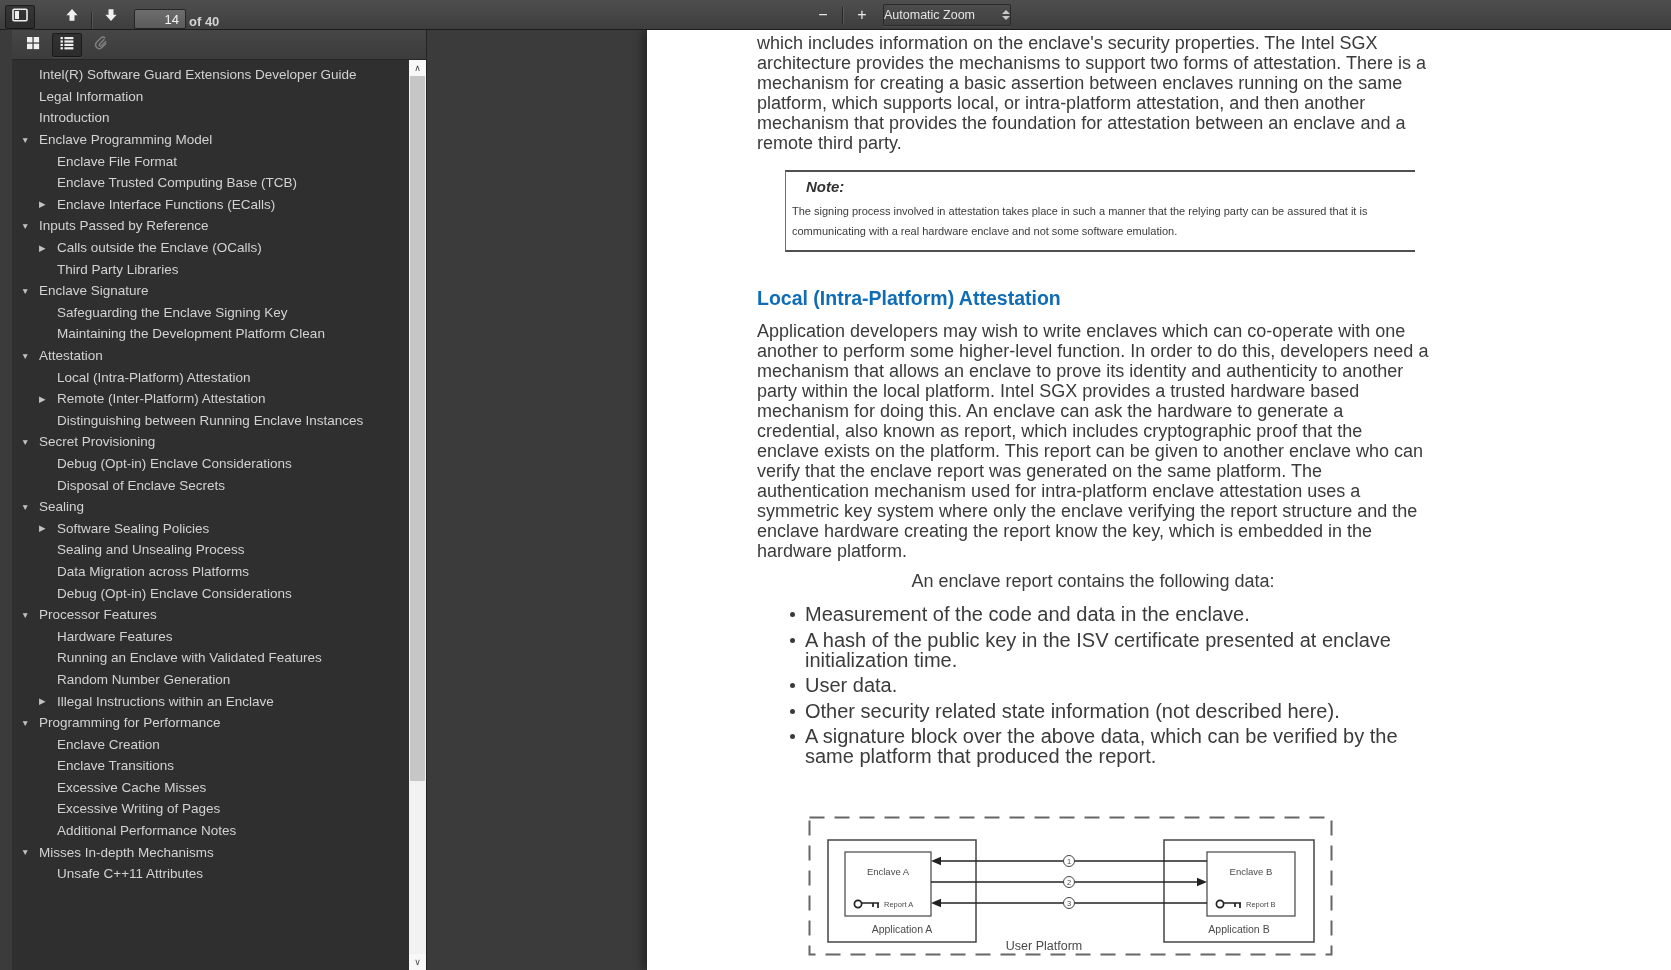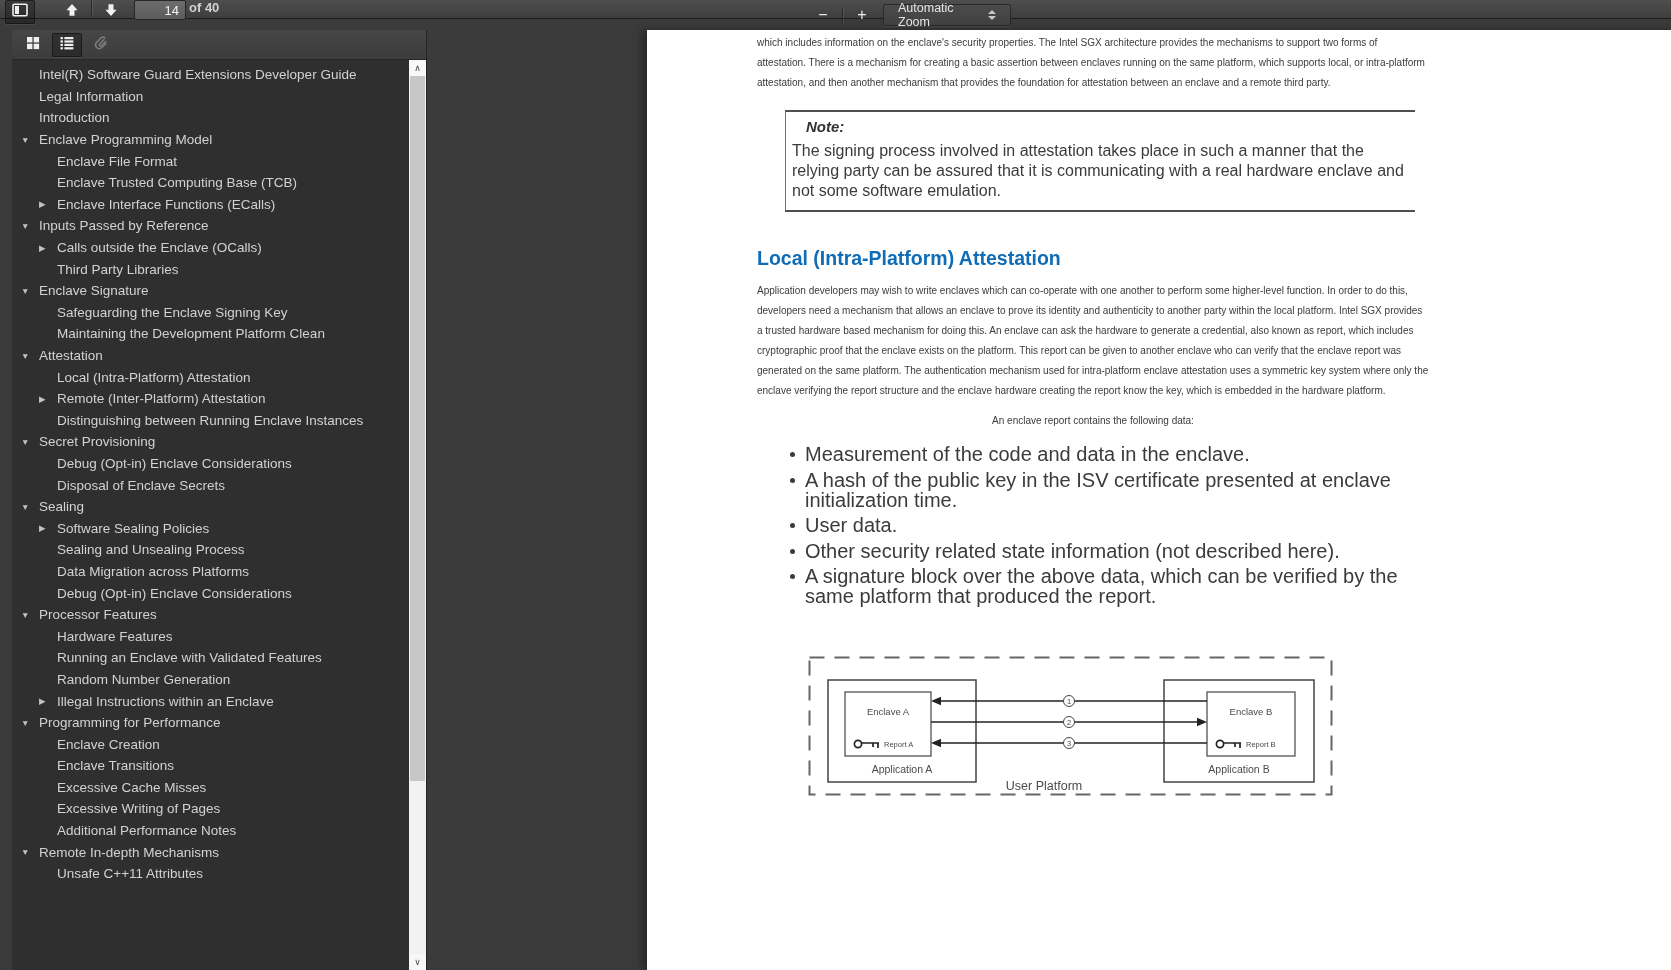--- a/index.html
+++ b/index.html
@@ -1,24 +1,24 @@
 <!DOCTYPE html>
 <html><head>
 <meta charset="utf-8">
 <style>
   * { margin:0; padding:0; box-sizing:border-box; }
   html,body { width:1671px; height:970px; overflow:hidden; background:#3b3b3b;
               font-family:"Liberation Sans", sans-serif; }
 
   
   .toolbar {
-    position:absolute; top:0; left:0; width:1671px; height:19px;
+    position:absolute; top:0; left:0; width:1671px; height:30px;
     background:linear-gradient(#4e4e4e,#3e3e3e);
     border-bottom:1px solid #1c1c1c;
-    display:flex; align-items:flex-start; padding:0 5px; z-index:5;
+    display:flex; align-items:flex-end; padding:0 5px; z-index:5;
   }
   .tb-btn {
     width:30px; height:24px; border-radius:2px; display:flex;
     align-items:center; justify-content:center; cursor:pointer; border:1px solid transparent;
   }
   .tb-btn.toggled {
     background:rgba(0,0,0,.28); border:1px solid rgba(0,0,0,.45);
     box-shadow:0 1px 0 rgba(255,255,255,.07);
   }
   .tb-sep { width:1px; height:17px; background:#282828; box-shadow:1px 0 0 rgba(255,255,255,.10); margin:0 4px; }
@@ -28,21 +28,21 @@
     background:linear-gradient(#6d6d6d,#5b5b5b); border:1px solid #262626; border-radius:2px;
     color:#f4f4f4; font-size:13px; font-family:"Liberation Sans", sans-serif; outline:none;
   }
   .of-label { color:#d2d2d2; font-size:13px; margin-left:0;font-weight:bold; }
 
   .zoom-group { position:absolute; left:808px; top:0; height:30px; display:flex; align-items:center; }
   .zoom-glyph { color:#ececec; font-size:16px; line-height:1; }
   .zoom-select {
     width:128px; height:22px; margin-left:6px; border:1px solid #292929; border-radius:2px;
     background:linear-gradient(#4c4c4c,#404040); display:flex; align-items:center;
-    padding:0 14px; cursor:pointer; position:relative;
+    padding:0 0; cursor:pointer; position:relative;
     box-shadow:0 1px 0 rgba(255,255,255,.07);
   }
   .zoom-select-label { color:#e4e4e4; font-size:12.5px; flex:1; }
   .spinner { display:flex; flex-direction:column; gap:2px; align-items:center; }
   .spin-up   { width:0; height:0; border-left:4px solid transparent; border-right:4px solid transparent; border-bottom:4.5px solid #c9c9c9; }
   .spin-down { width:0; height:0; border-left:4px solid transparent; border-right:4px solid transparent; border-top:4.5px solid #c9c9c9; }
 
   
   .sidebar {
     position:absolute; top:30px; left:12px; width:415px; bottom:0;
@@ -72,27 +72,27 @@
   .sb-thumb { position:absolute; left:1px; top:16px; width:15px; height:705px;
               background:#c6c6c6; border-radius:1px; cursor:pointer; }
 
   
   .viewer { position:absolute; top:30px; left:416px; right:0; bottom:0; background:#3b3b3b; }
   .page {
     position:absolute; left:231px; top:0; width:1030px; height:940px; background:#ffffff;
     box-shadow:-5px 0 8px rgba(0,0,0,.35);
   }
   .page-inner { margin-left:110px; width:672px; padding-top:3px; color:#3b3b3b; }
-  .page-inner p { font-size:10px; line-height:20px; }
+  .page-inner p { font-size:18px; line-height:20px; }
 
   .note-box { margin-top:17px; margin-left:28px; width:630px;
               border-top:2px solid #4f4f4f; border-bottom:2px solid #4f4f4f; border-left:1px solid #6f6f6f;
               padding:6px 4px 9px 6px; }
   .note-label { display:block; font-size:15px; font-weight:bold; font-style:italic; color:#333; padding-left:14px; margin-bottom:6px; }
-  .note-text { font-size:16px; line-height:20px; color:#3b3b3b; }
+  .note-text { font-size:11px; line-height:20px; color:#3b3b3b; }
 
   .section-heading { margin-top:35px; font-size:19.5px; font-weight:bold; }
   .body-para { margin-top:11px; }
   .list-intro { margin-top:10px;text-align:center; }
 
   .bullet-list { list-style:none; margin-top:13px; margin-left:33px; }
   .bullet-list li { position:relative; padding-left:15px; font-size:20px; line-height:20px; margin-bottom:5.5px; }
   .bullet-list li::before { content:""; position:absolute; left:0; top:8px; width:5px; height:5px;
                             border-radius:50%; background:#3b3b3b; }
 
@@ -324,21 +324,21 @@
       <div class="toc-item lvl1">
         <span class="toc-marker"></span>
         <span class="toc-label">Excessive Writing of Pages</span>
       </div>
       <div class="toc-item lvl1">
         <span class="toc-marker"></span>
         <span class="toc-label">Additional Performance Notes</span>
       </div>
       <div class="toc-item lvl0">
         <span class="toc-marker">▼</span>
-        <span class="toc-label">Remote In-depth Mechanisms</span>
+        <span class="toc-label">Misses In-depth Mechanisms</span>
       </div>
       <div class="toc-item lvl1">
         <span class="toc-marker"></span>
         <span class="toc-label">Unsafe C++11 Attributes</span>
       </div>
     </div>
 
   <div class="sb-scroll">
     <div class="sb-btn up">∧</div>
     <div class="sb-thumb"></div>

